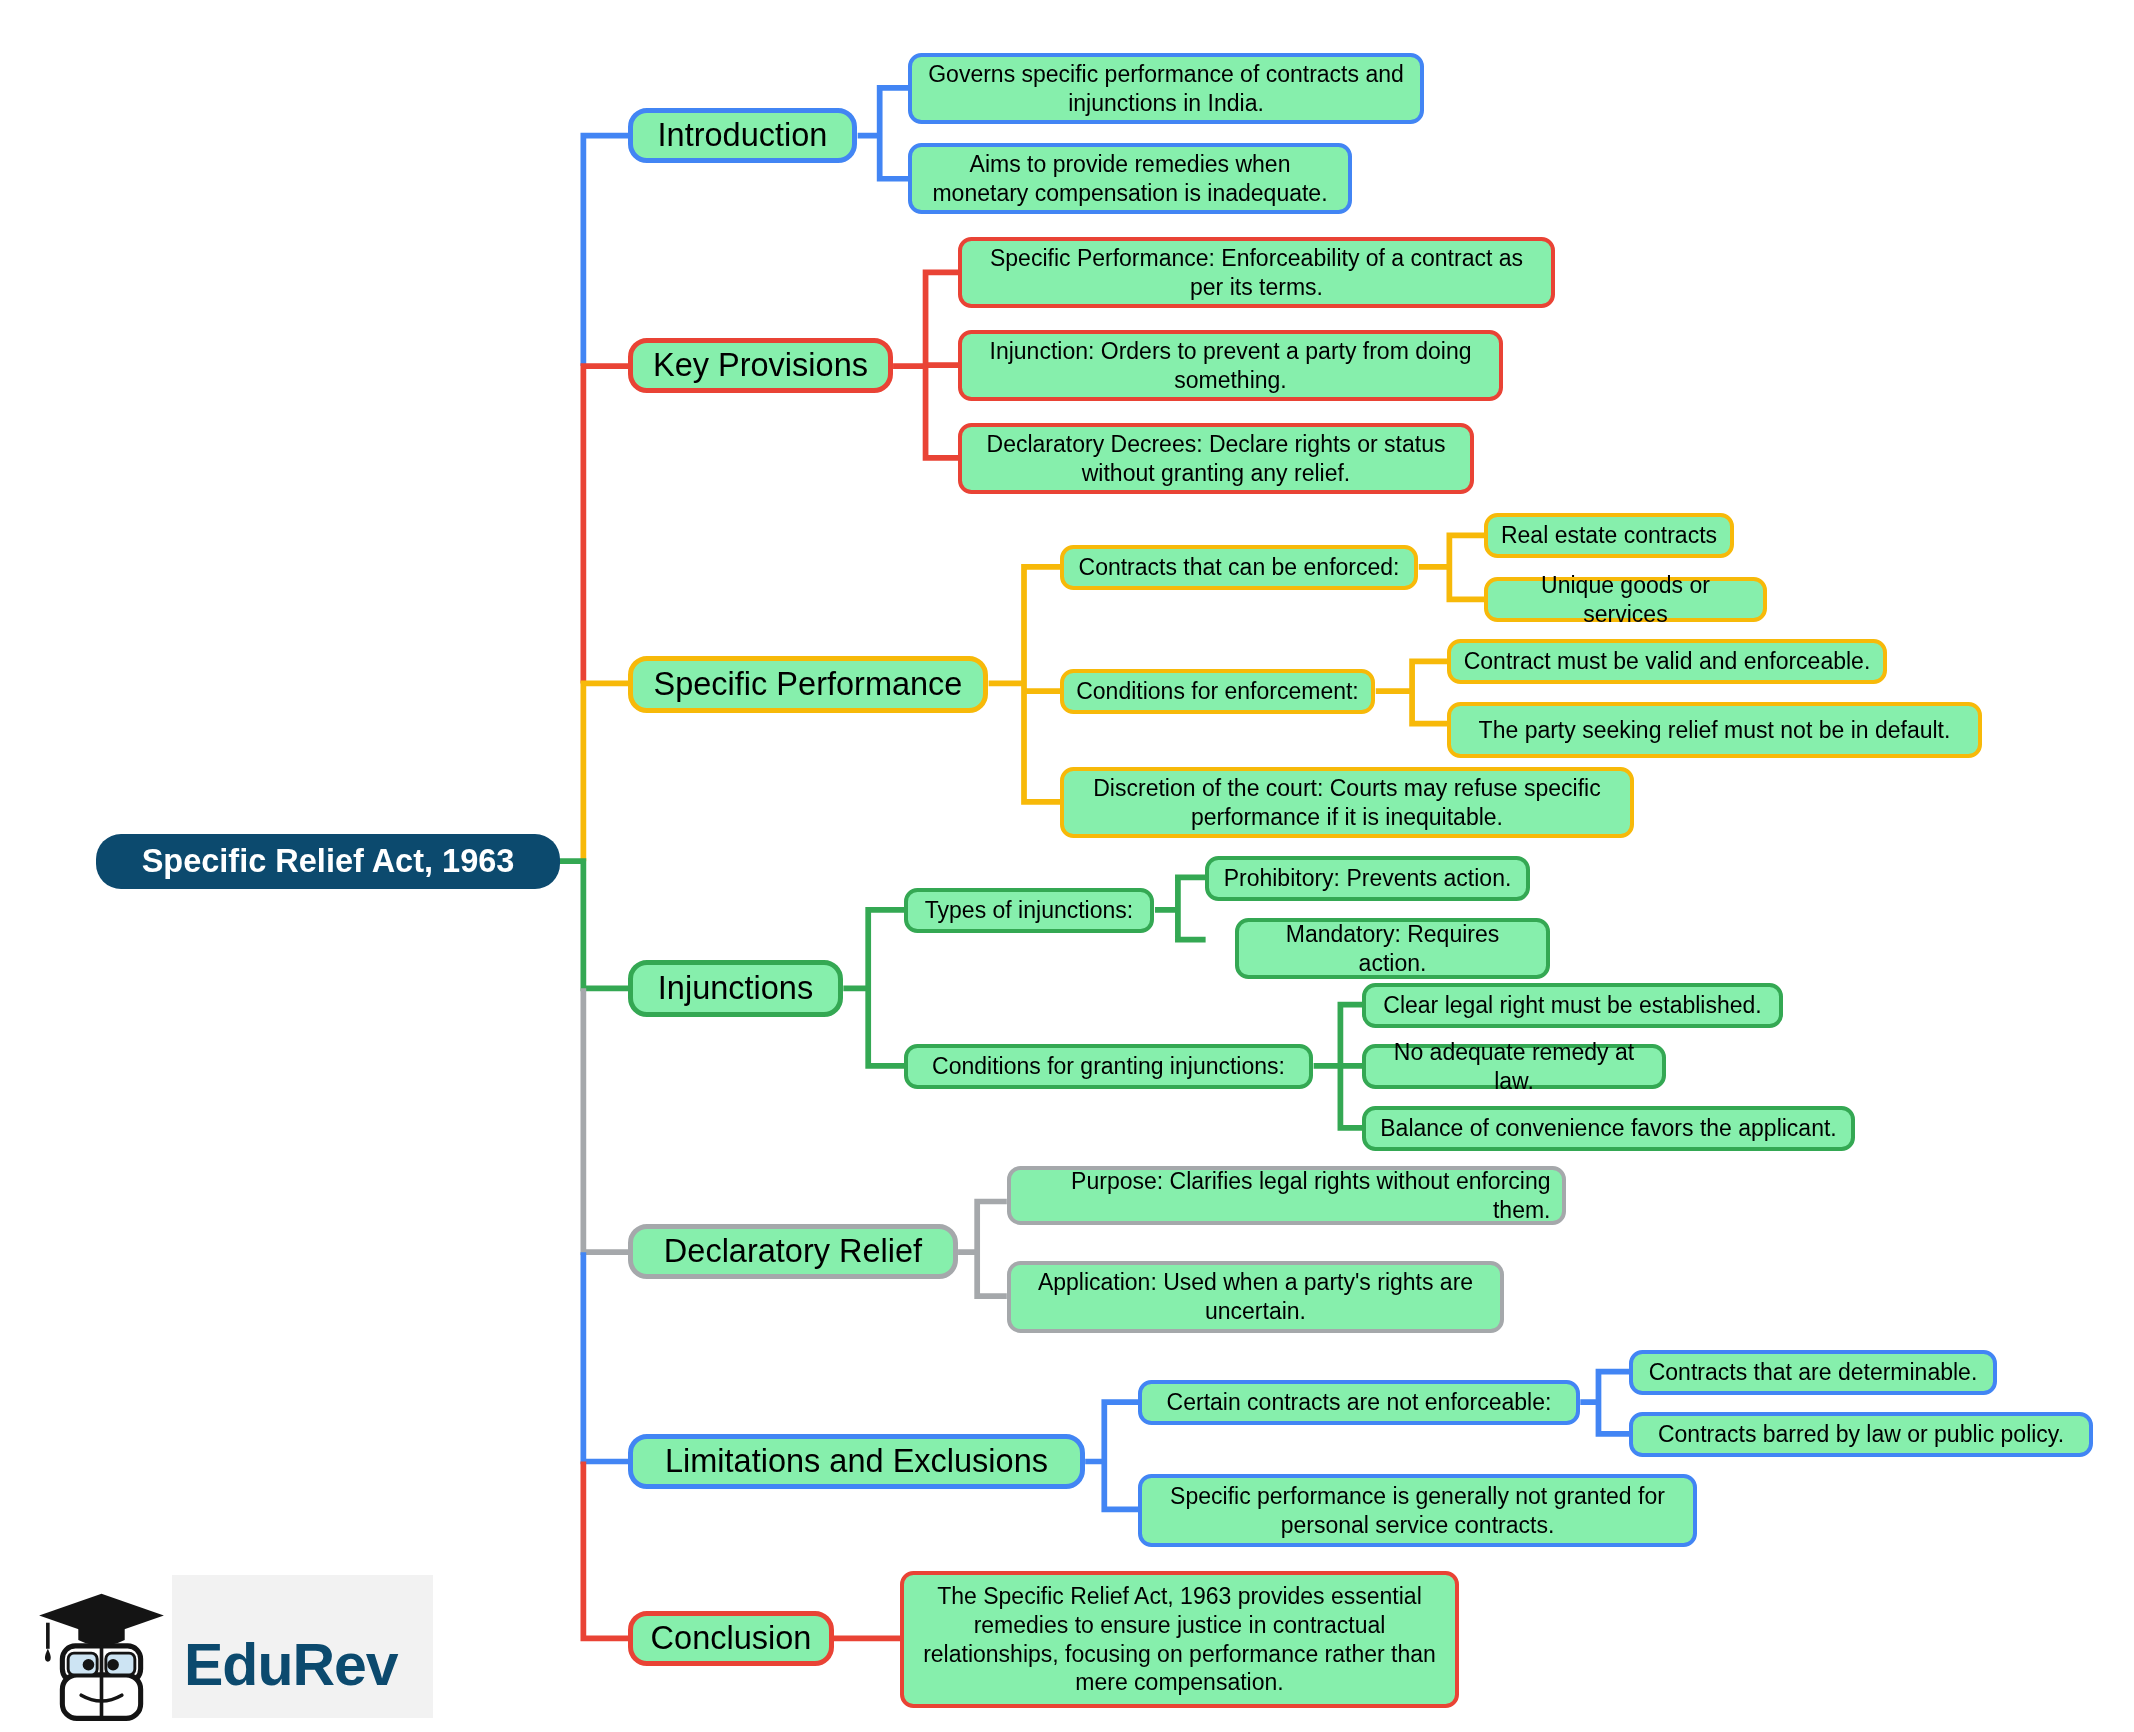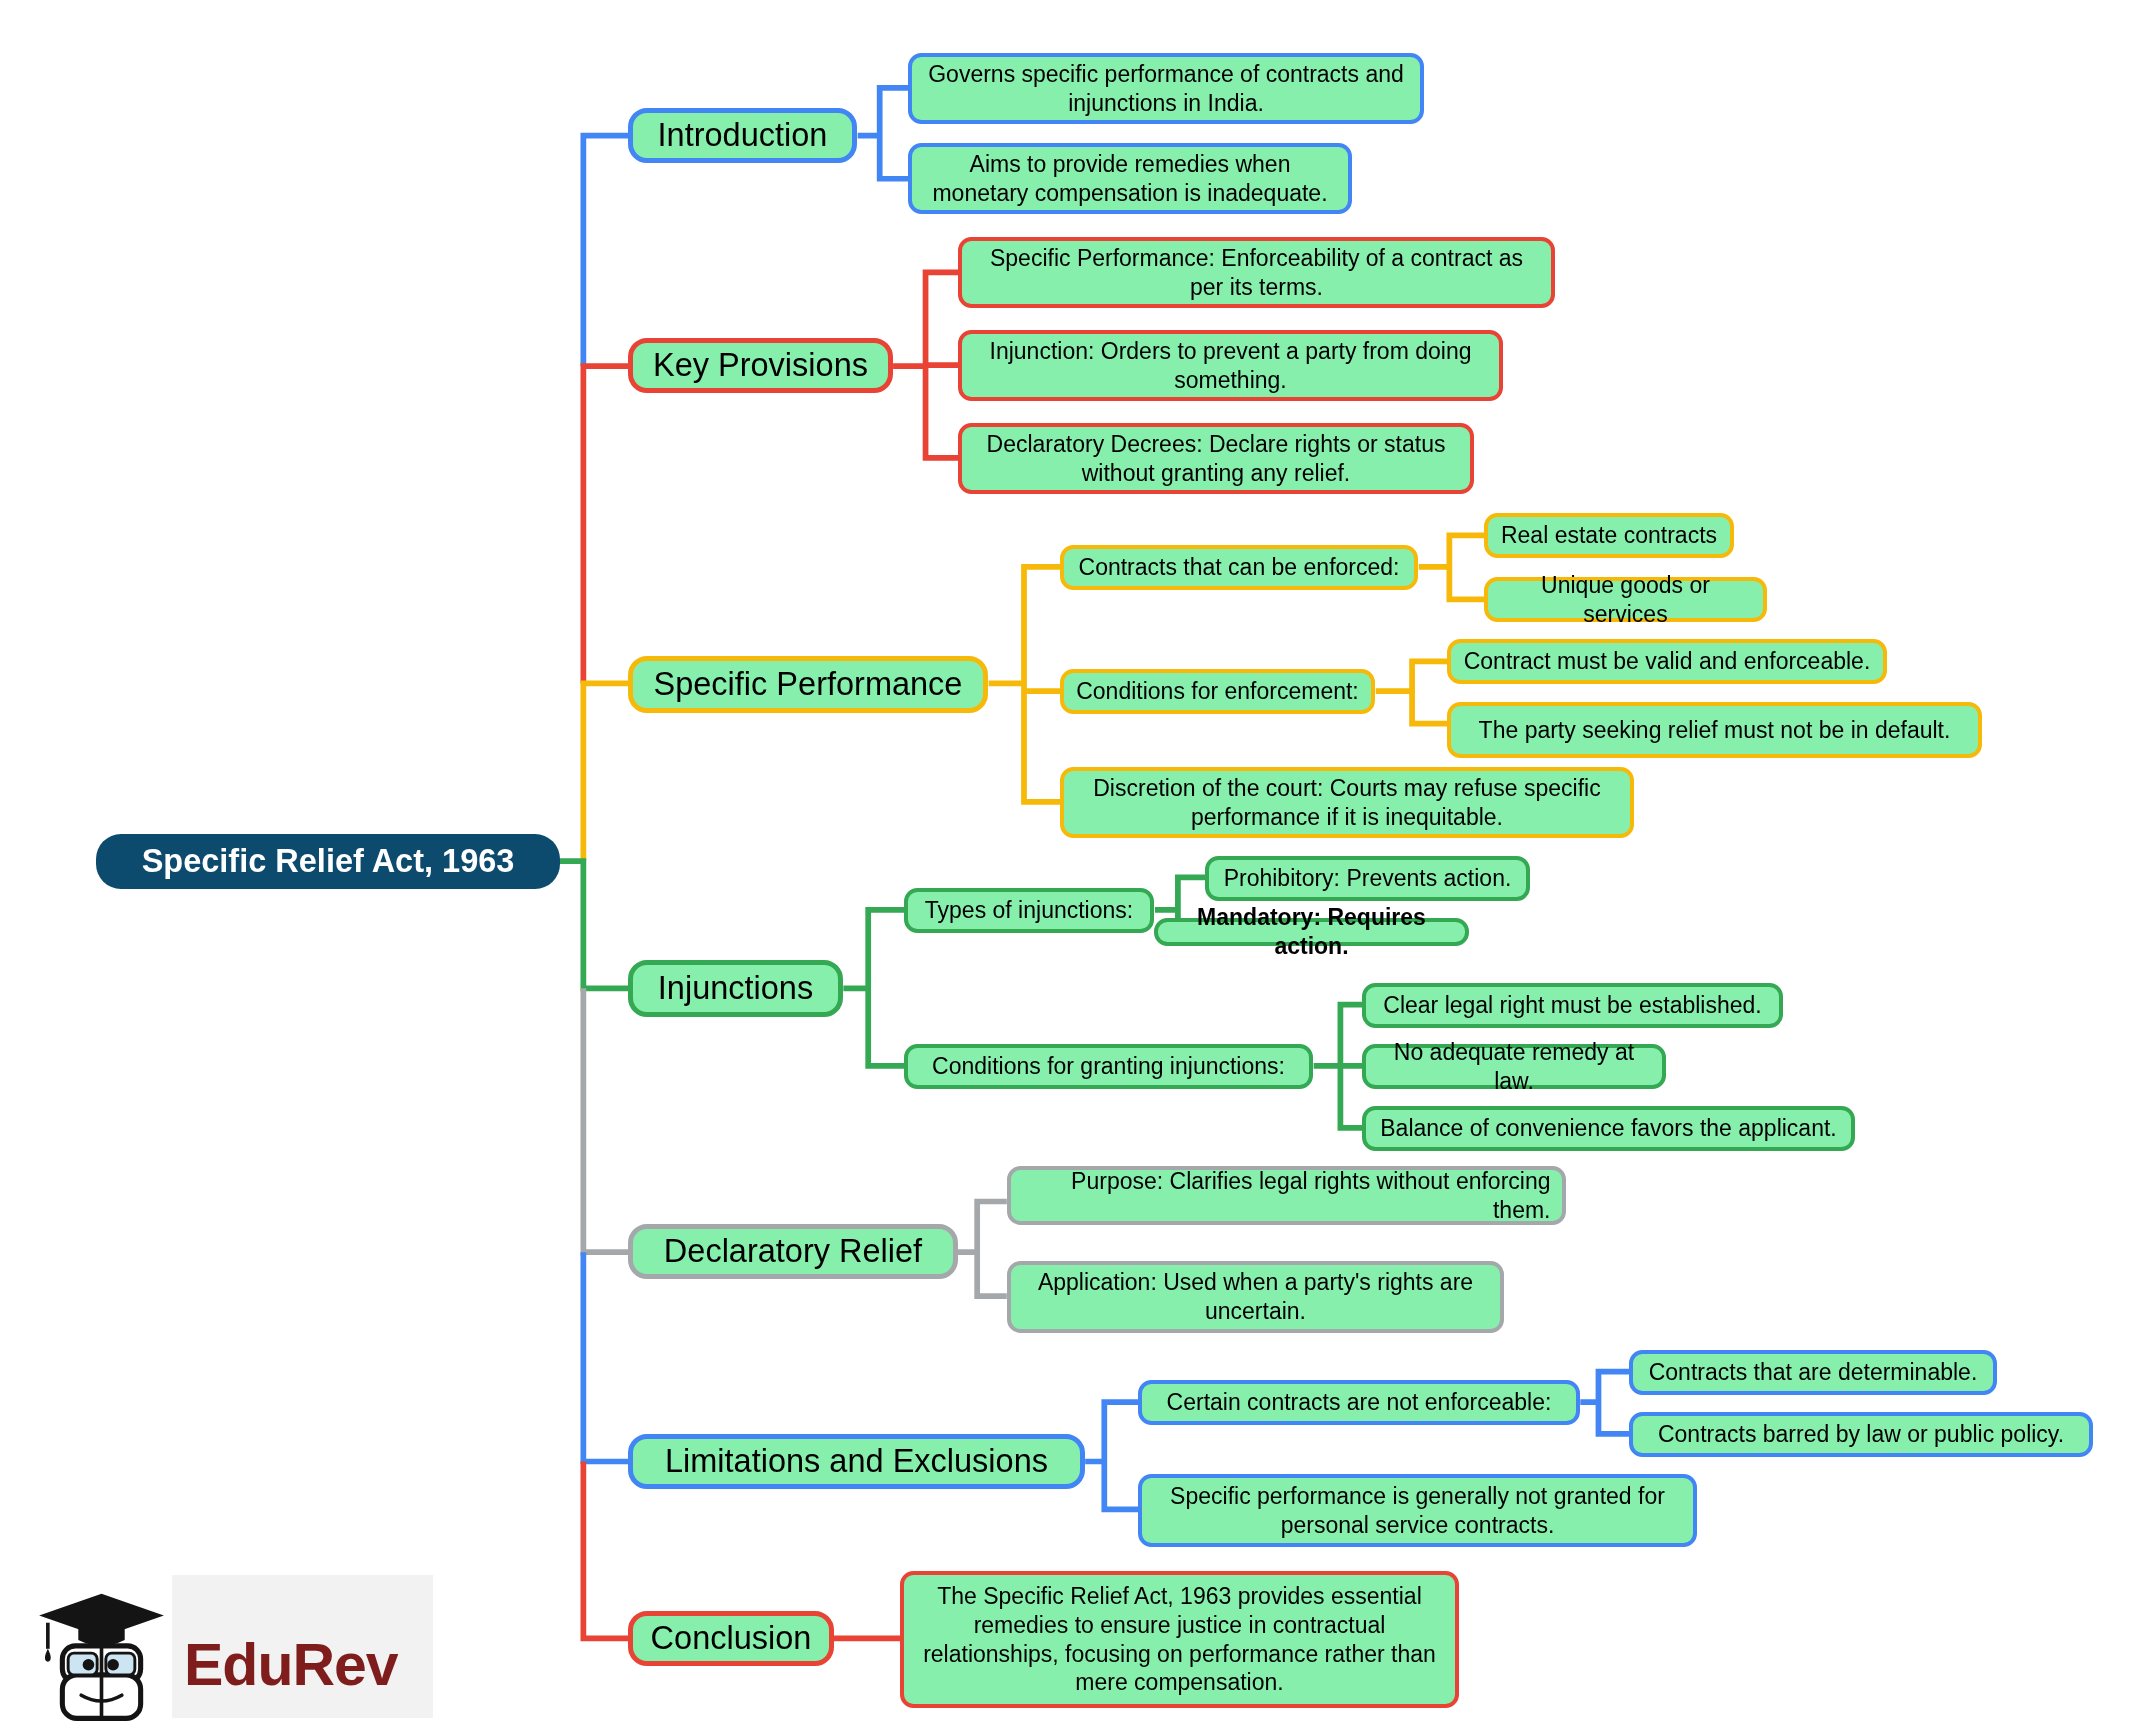--- a/index.html
+++ b/index.html
@@ -8,21 +8,21 @@
   svg.wires{position:absolute;left:0;top:0;}
   .node{position:absolute;box-sizing:border-box;background:#86efac;border:4.8px solid #888;
         border-radius:13.4px;display:flex;align-items:center;justify-content:center;
         text-align:center;font-size:23px;line-height:1.25;padding:1.9px 11.5px;}
   .l1{border-width:5.7px;border-radius:19px;font-size:32.5px;white-space:nowrap;padding:0 9.6px;}
   .root{position:absolute;box-sizing:border-box;border-radius:25px;color:#fff;font-weight:bold;
         font-size:32.5px;display:flex;align-items:center;justify-content:center;white-space:nowrap;
         padding:0 15.3px;}
   .logo-bg{position:absolute;left:172px;top:1575px;width:261px;height:143px;background:#f2f2f2;}
   .mascot{position:absolute;left:29px;top:1585px;}
-  .brand{position:absolute;left:184px;top:1631px;font-size:59px;font-weight:bold;color:#7f1d1d;
+  .brand{position:absolute;left:184px;top:1631px;font-size:59px;font-weight:bold;color:#0c4a6e;
          letter-spacing:-1px;}
 </style>
 </head>
 <body>
 
 <div class="canvas">
 
   <svg class="wires" width="2135" height="1732" viewBox="0 0 2233 1812" fill="none" stroke-width="6">
     <path d="M657,142 H610 V383" stroke="#4285F4"></path>
     <path d="M657,383 H610 V715" stroke="#E94335"></path>
@@ -66,21 +66,21 @@
   <div class="node" style="left: 1060px; top: 669px; width: 315px; height: 45px; border-color: rgb(247, 185, 9);">Conditions for enforcement:</div>
   <div class="node" style="left: 1060px; top: 767px; width: 574px; height: 71px; border-color: rgb(247, 185, 9);">Discretion of the court: Courts may refuse specific performance if it is inequitable.</div>
   <div class="node" style="left: 1484px; top: 513px; width: 250px; height: 45px; border-color: rgb(247, 185, 9);">Real estate contracts</div>
   <div class="node" style="left: 1484px; top: 577px; width: 283px; height: 45px; border-color: rgb(247, 185, 9);">Unique goods or services</div>
   <div class="node" style="left: 1447px; top: 639px; width: 440px; height: 45px; border-color: rgb(247, 185, 9);">Contract must be valid and enforceable.</div>
   <div class="node" style="left: 1447px; top: 702px; width: 535px; height: 56px; border-color: rgb(247, 185, 9);">The party seeking relief must not be in default.</div>
 
   <div class="node" style="left: 904px; top: 888px; width: 250px; height: 45px; border-color: rgb(52, 168, 83);">Types of injunctions:</div>
   <div class="node" style="left: 904px; top: 1044px; width: 409px; height: 45px; border-color: rgb(52, 168, 83);">Conditions for granting injunctions:</div>
   <div class="node" style="left: 1205px; top: 856px; width: 325px; height: 45px; border-color: rgb(52, 168, 83);">Prohibitory: Prevents action.</div>
-  <div class="node" style="left: 1154px; top: 918px; width: 315px; height: 28px; border-color: rgb(52, 168, 83); font-weight: bold;">Mandatory: Requires action.</div>
+  <div class="node" style="left: 1235px; top: 918px; width: 315px; height: 61px; border-color: rgb(52, 168, 83);">Mandatory: Requires action.</div>
   <div class="node" style="left: 1362px; top: 983px; width: 421px; height: 45px; border-color: rgb(52, 168, 83);">Clear legal right must be established.</div>
   <div class="node" style="left: 1362px; top: 1044px; width: 304px; height: 45px; border-color: rgb(52, 168, 83);">No adequate remedy at law.</div>
   <div class="node" style="left: 1362px; top: 1106px; width: 493px; height: 45px; border-color: rgb(52, 168, 83);">Balance of convenience favors the applicant.</div>
 
   <div class="node" style="left: 1007px; top: 1166px; width: 559px; height: 59px; border-color: rgb(165, 168, 171); text-align: right;">Purpose: Clarifies legal rights without enforcing them.</div>
   <div class="node" style="left: 1007px; top: 1261px; width: 497px; height: 72px; border-color: rgb(165, 168, 171);">Application: Used when a party's rights are uncertain.</div>
 
   <div class="node" style="left: 1138px; top: 1380px; width: 442px; height: 45px; border-color: rgb(66, 133, 244);">Certain contracts are not enforceable:</div>
   <div class="node" style="left: 1138px; top: 1474px; width: 559px; height: 73px; border-color: rgb(66, 133, 244);">Specific performance is generally not granted for personal service contracts.</div>
   <div class="node" style="left: 1629px; top: 1350px; width: 368px; height: 45px; border-color: rgb(66, 133, 244);">Contracts that are determinable.</div>

